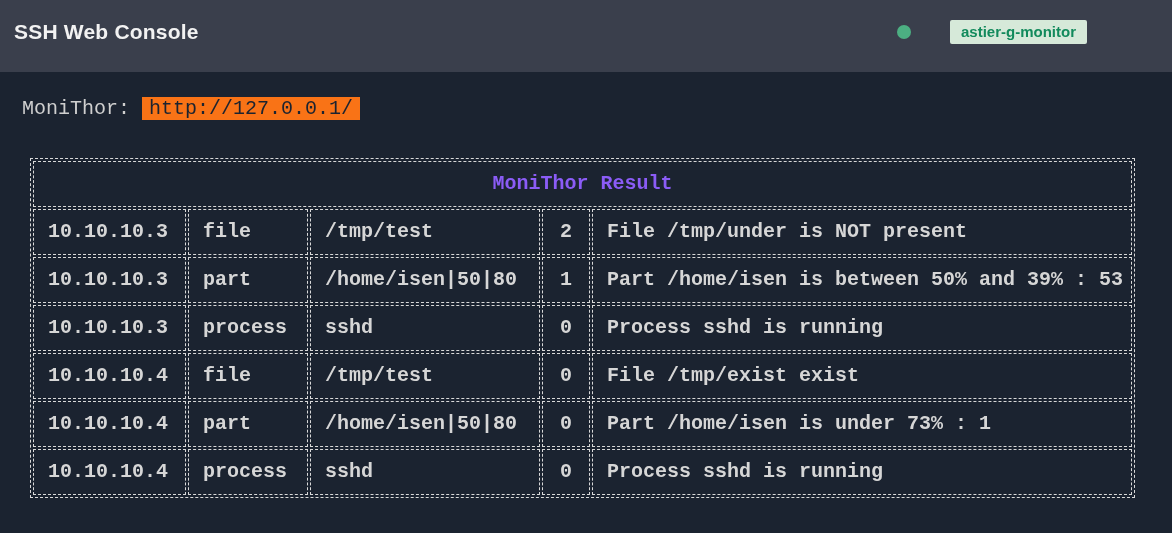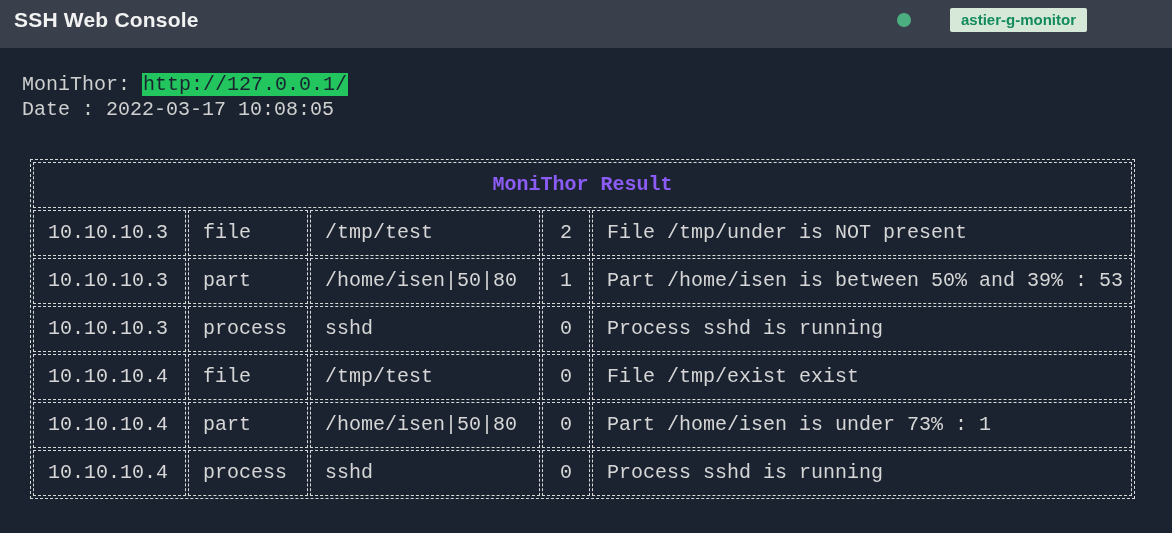--- a/index.html
+++ b/index.html
@@ -5,21 +5,21 @@
   * { margin: 0; padding: 0; box-sizing: border-box; }
   html, body { width: 1172px; height: 533px; }
   body {
     background: #1b2330;
     font-family: "Liberation Mono", "DejaVu Sans Mono", monospace;
     overflow: hidden;
   }
 
   
   .topbar {
-    height: 48px;
+    height: 72px;
     background: #3a3f4c;
     display: flex;
     align-items: center;
     justify-content: space-between;
     padding: 0 85px 9px 14px;
   }
   .topbar-title {
     font-family: "Liberation Sans", sans-serif;
     font-weight: bold;
     font-size: 21px;
@@ -50,44 +50,44 @@
 
   
   .console {
     padding: 24px 0 0 22px;
     color: #cfcfcf;
     font-size: 20px;
     line-height: 25px;
   }
   .console a.refresh-link {
     text-decoration: none;
-    background: #22c55e;
+    background: #f97316;
     color: #1b2330;
-    padding: 0 1px;
+    padding: 0 7px;
   }
 
   
   table.monitor {
     margin: 37px 0 0 8px;
     width: 1105px;
     border: 1px dashed #d9d9d9;
     border-collapse: separate;
     border-spacing: 2px;
     table-layout: fixed;
     color: #d6d6d6;
     font-size: 20px;
   }
   table.monitor th,
   table.monitor td {
     border: 1px dashed #d9d9d9;
     padding: 10px 14px;
     line-height: 24px;
     white-space: nowrap;
     overflow: hidden;
-    font-weight: normal;
+    font-weight: bold;
   }
   table.monitor th.table-title {
     font-weight: bold;
     text-align: center;
     color: #8b5cf6;
   }
   table.monitor td.status-col { text-align: center; padding: 10px 4px; }
 </style>
 </head>
 <body>
@@ -95,21 +95,20 @@
 <header class="topbar">
   <div class="topbar-title">SSH Web Console</div>
   <div class="topbar-right">
     <span class="status-dot"></span>
     <span class="host-badge">astier-g-monitor</span>
   </div>
 </header>
 
 <main class="console">
   <div><span>MoniThor: </span><a href="#" class="refresh-link">http://127.0.0.1/</a></div>
-  <div>Date : 2022-03-17 10:08:05</div>
 
   <table class="monitor">
     <colgroup>
       <col style="width:153px">
       <col style="width:120px">
       <col style="width:230px">
       <col style="width:48px">
       <col>
     </colgroup>
     <thead>

